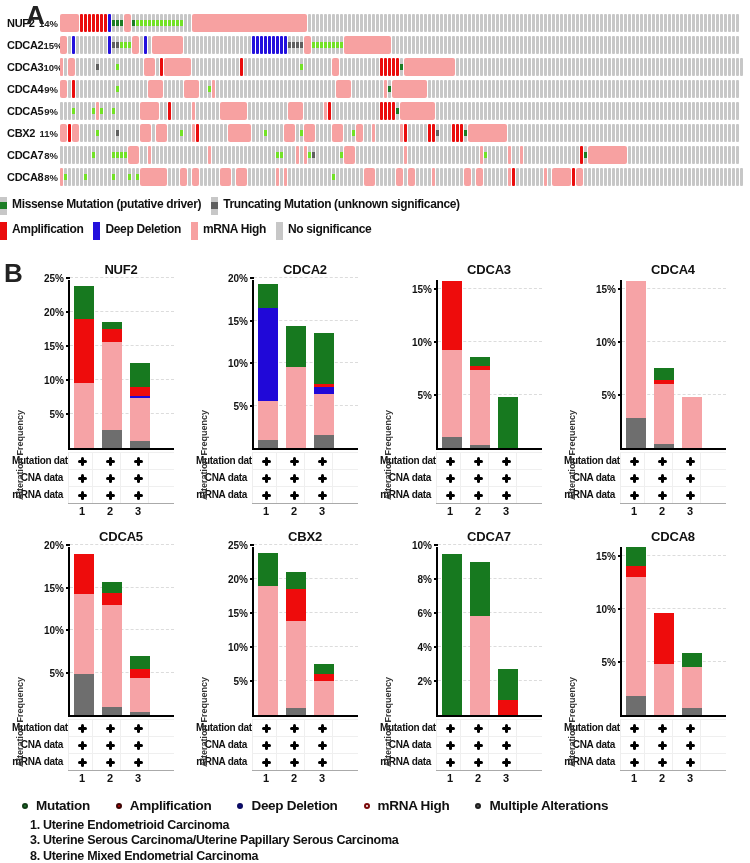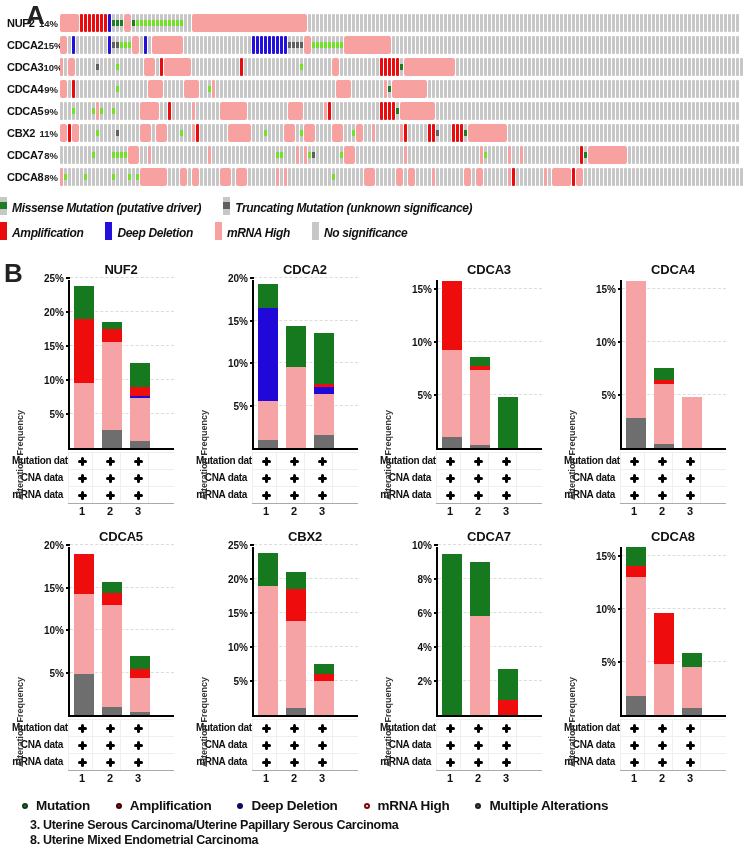--- a/index.html
+++ b/index.html
@@ -22,21 +22,21 @@
   .op-track { display:flex; height:18px; align-items:center; }
   .op-cell { width:3px; height:18px; margin-right:1px; border-radius:1px; position:relative; flex:none; }
   .op-block { height:18px; margin-right:1px; border-radius:2px; position:relative; flex:none; }
   .op-mark { position:absolute; left:0; top:6px; width:100%; height:6px; }
 
   
   #legend-a { display:flex; margin-top:8px; }
   #legend-a-title { width:62px; padding-left:8px; font-weight:bold; font-size:13px; line-height:1.15; letter-spacing:-0.3px; }
   #legend-a-items { display:flex; flex-direction:column; gap:7px; padding-top:1px; }
   .lgA-row { display:flex; align-items:center; }
-  .lgA-item { display:flex; align-items:flex-end; margin-right:22px;font-style:italic; }
+  .lgA-item { display:flex; align-items:flex-start; margin-right:10px; }
   .lgA-item .txt { font-weight:bold; font-size:12px; letter-spacing:-0.35px; margin-left:5px; white-space:nowrap; }
   .lgA-bar { width:7px; height:18px; position:relative; flex:none; }
   .lgA-mark { position:absolute; left:0; top:5px; width:7px; height:7px; }
 
   
   #charts-grid {
     position:absolute; left:14px; top:262px;
     display:grid; grid-template-columns:repeat(4, 184px); grid-row-gap:10px;
   }
   .chart { width:184px; }
@@ -2244,15 +2244,16 @@
     <div class="lgB-item">
       <span class="lgB-dot" style="background: rgb(255, 255, 255); border-color: rgb(122, 10, 10);"></span>
       <span class="txt">mRNA High</span>
     </div>
     <div class="lgB-item">
       <span class="lgB-dot" style="background: rgb(85, 85, 85); border-color: rgb(31, 31, 31);"></span>
       <span class="txt">Multiple Alterations</span>
     </div>
   </div>
 <div id="footnotes">
+    <div class="footnote">1. Uterine Endometrioid Carcinoma</div>
     <div class="footnote">3. Uterine Serous Carcinoma/Uterine Papillary Serous Carcinoma</div>
     <div class="footnote">8. Uterine Mixed Endometrial Carcinoma</div>
   </div>
 
 </body></html>

